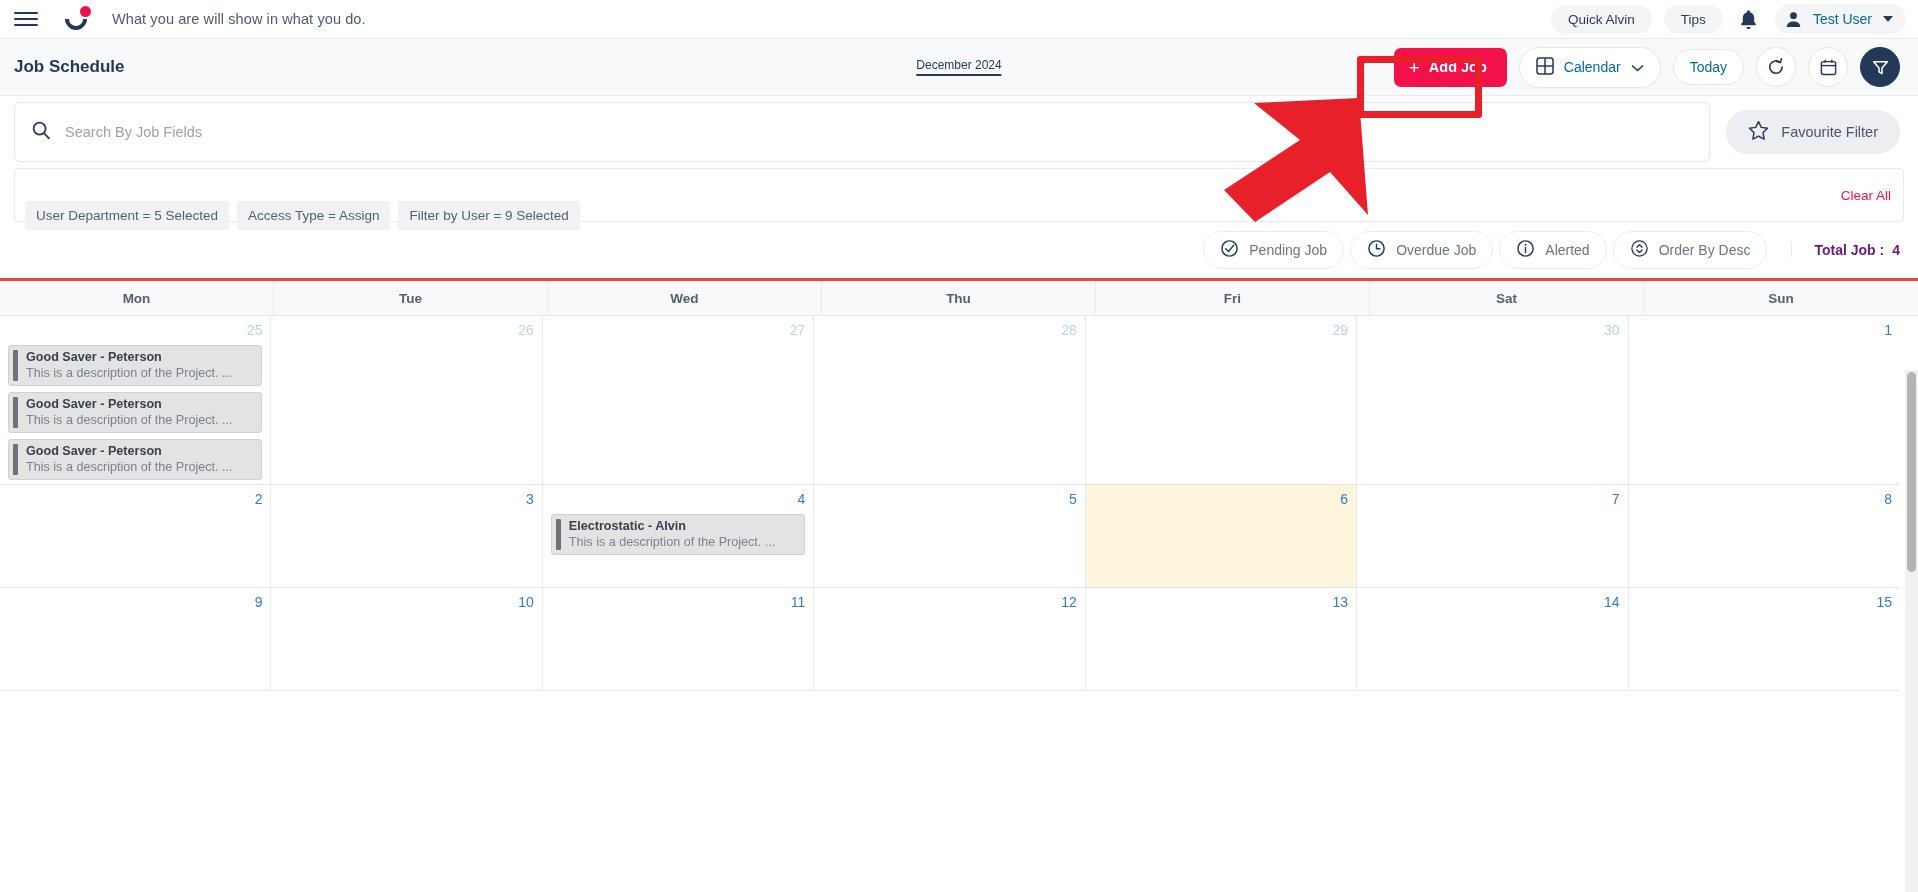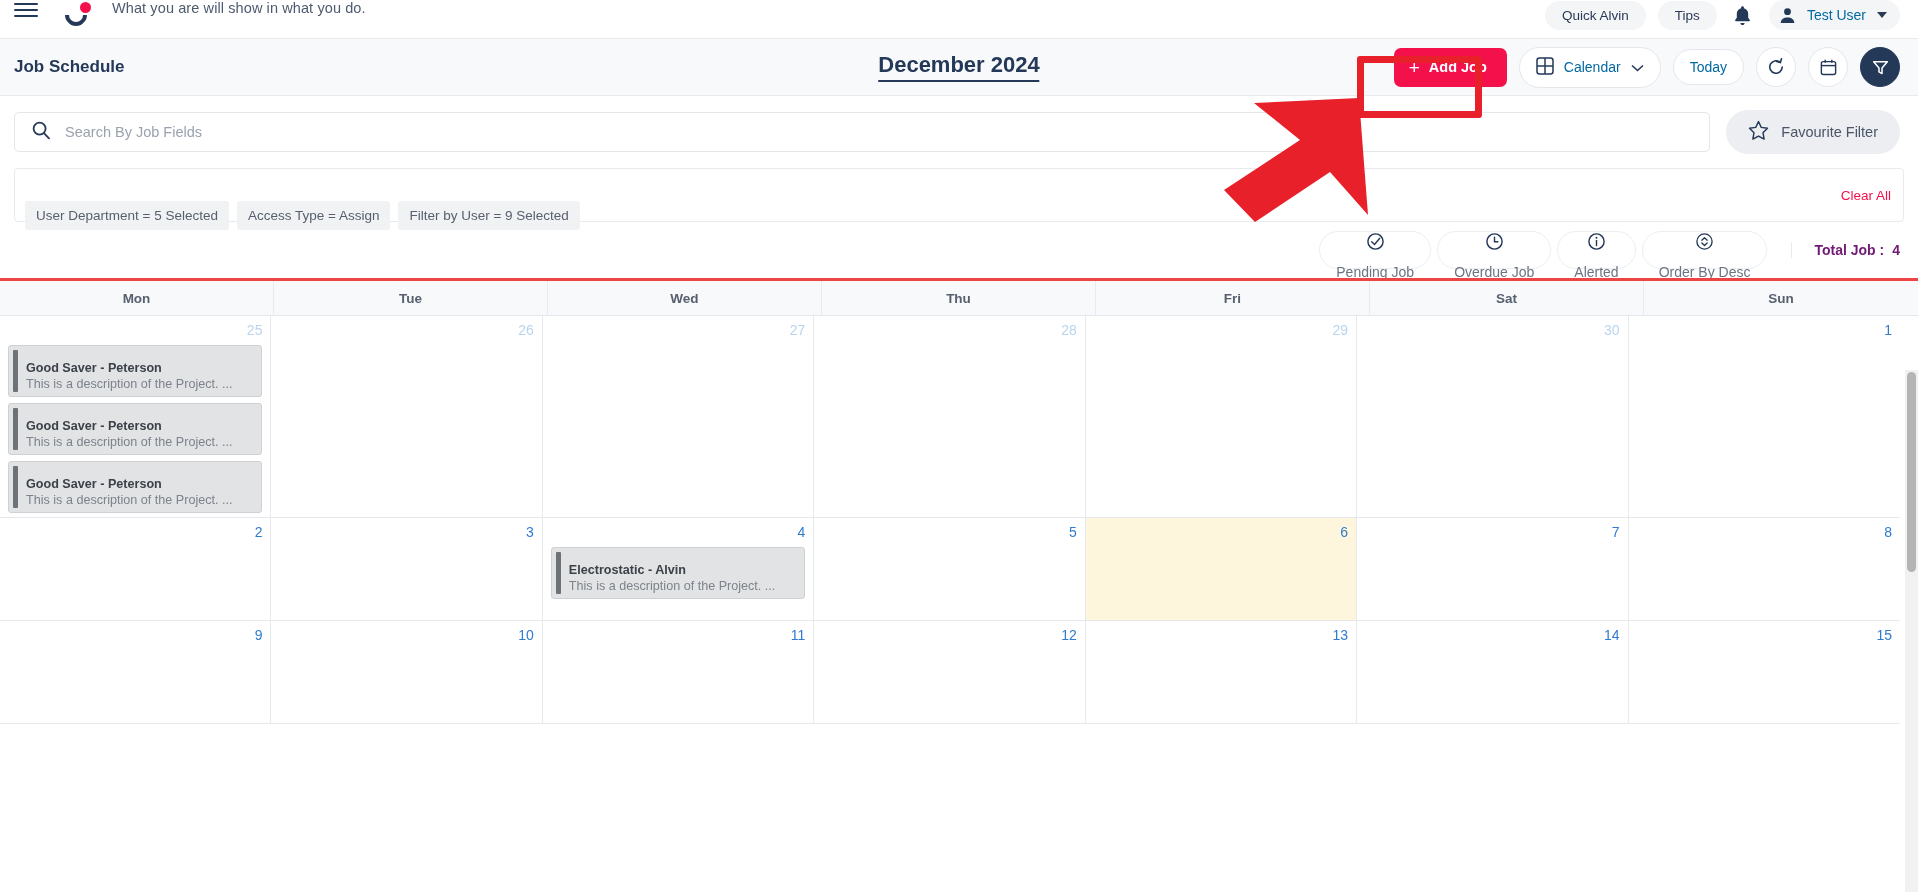--- a/index.html
+++ b/index.html
@@ -9,22 +9,22 @@
     background: #ffffff;
     overflow: hidden;
   }
   body { position: relative; }
 
   
   .topnav {
     height: 38px;
     background: #ffffff;
     display: flex;
-    align-items: flex-start;
-    padding: 0 18px 0 14px;
+    align-items: center;
+    padding: 0 12px 0 14px;
     position: relative;
     z-index: 5;
   }
   .hamburger { width: 26px; height: 20px; display: flex; flex-direction: column; justify-content: center; gap: 4px; cursor: pointer; margin-right: 22px; }
   .hamburger span { display: block; height: 2.2px; width: 24px; background: #243858; border-radius: 2px; }
   .brand-logo { width: 30px; height: 30px; position: relative; margin-right: 20px; flex: none; }
   .brand-logo .arc {
     position: absolute; left: 3px; top: 4px;
     width: 22px; height: 22px; border-radius: 50%;
     border: 4.6px solid #243858;
@@ -49,21 +49,21 @@
   .page-header {
     height: 58px; background: #f8f9fb;
     border-top: 1px solid #e8eaee;
     border-bottom: 1px solid #e8eaee;
     display: flex; align-items: center; padding: 0 18px 0 14px;
     position: relative;
   }
   .page-title { font-size: 17px; font-weight: bold; color: #243858; }
   .month-label {
     position: absolute; left: 50%; transform: translateX(-50%);
-    font-size: 22px; font-weight: bold; color: #243858;
+    font-size: 12px; font-weight: normal; color: #243858;
     border-bottom: 2px solid #243858; padding-bottom: 2px; cursor: pointer; text-align: center;
   }
   .header-actions { margin-left: auto; display: flex; align-items: center; gap: 12px; }
   .btn-add-job {
     background: #f4114b; color: #fff; border: none; border-radius: 7px;
     padding: 10px 20px 10px 15px; font-size: 14.5px; font-weight: bold;
     display: flex; align-items: center; gap: 9px; cursor: pointer;
   }
   .plus-g { font-size: 19px; font-weight: normal; line-height: 1; }
   .btn-outline {
@@ -73,21 +73,21 @@
   }
   .icon-round {
     width: 40px; height: 40px; border-radius: 50%; background: #fff;
     border: 1px solid #e3e6eb; display: flex; align-items: center; justify-content: center; cursor: pointer;
   }
   .icon-round.dark { background: #243858; border-color: #243858; }
 
   
   .search-row { height: 72px; display: flex; align-items: center; padding: 0 18px 0 14px; gap: 16px; background: #fff; }
   .search-box {
-    flex: 1; height: 40px; border: 1px solid #e3e6eb; border-radius: 5px;
+    flex: 1; height: 60px; border: 1px solid #e3e6eb; border-radius: 5px;
     display: flex; align-items: center; padding: 0 16px; gap: 14px;
   }
   .search-input { border: none; outline: none; flex: 1; font-size: 14.5px; color: #2b3a55; font-family: inherit; background: transparent; }
   .search-input::placeholder { color: #9aa2ae; }
   .fav-filter {
     background: #eceef1; border-radius: 999px; height: 44px; padding: 8px 22px;
     display: flex; align-items: center; gap: 12px; font-size: 14.5px; color: #4a5568; cursor: pointer;
   }
 
   
@@ -99,21 +99,21 @@
     background: #f1f2f4; border-radius: 3px; padding: 7px 11px;
     font-size: 13.5px; color: #57606e; cursor: pointer; white-space: nowrap; margin-top: 40px;
   }
   .clear-all { margin-left: auto; color: #f4114b; font-size: 13.5px; cursor: pointer; }
 
   
   .status-row { height: 56px; display: flex; align-items: center; justify-content: flex-end; padding: 0 18px 0 14px; gap: 6px; background: #fff; }
   .status-pill {
     border: 1px solid #eceef1; border-radius: 999px; height: 38px;
     padding: 0 16px; display: flex; align-items: center; gap: 10px;
-    font-size: 14px; color: #6b7482; cursor: pointer; white-space: nowrap; flex-direction: column;
+    font-size: 14px; color: #6b7482; cursor: pointer; white-space: nowrap;
   }
   .total-job { margin-left: 18px; padding-left: 22px; border-left: 1px solid #e8eaee; font-size: 14px; font-weight: bold; color: #701a75; white-space: nowrap; }
   .total-job .num { margin-left: 8px; }
 
   
   .cal-wrap { position: relative; height: 516px; }
   .weekdays { display: grid; grid-template-columns: repeat(7, 1fr); height: 38px; background: #f8f9fb; border-top: 3px solid #ef4444; border-bottom: 1px solid #e4e7ec; }
   .weekday { display: flex; align-items: center; justify-content: center; font-size: 13.5px; font-weight: bold; color: #57606e; border-right: 1px solid #e8eaee; }
   .weekday:last-child { border-right: none; }
   .cal-grid { width: 1900px; }
@@ -122,21 +122,21 @@
   .day-cell:last-child { border-right: none; }
   .day-cell.today { background: #fdf6dd; }
   .day-num { text-align: right; font-size: 14px; color: #2f7bd0; line-height: 1.2; margin-bottom: 6px; }
   .day-cell.other .day-num { color: #b9d4ee; }
   .events { display: flex; flex-direction: column; gap: 6px; }
   .event {
     background: #e2e3e4; border: 1px solid #cfd1d3; border-radius: 3px;
     display: flex; overflow: hidden; cursor: pointer;
   }
   .event-bar { width: 5px; background: #6d7278; flex: none; margin: 4px 0 4px 4px; border-radius: 1px; }
-  .event-body { padding: 15px 6px 5px 8px; overflow: hidden; }
+  .event-body { padding: 4px 6px 5px 8px; overflow: hidden; }
   .event-title { font-size: 12.6px; font-weight: bold; color: #3b4148; white-space: nowrap; overflow: hidden; text-overflow: ellipsis; }
   .event-desc { font-size: 12.6px; color: #7c838c; margin-top: 2px; white-space: nowrap; overflow: hidden; text-overflow: ellipsis; }
 
   
   .vscroll { position: absolute; right: 0; top: 370px; width: 13px; height: 522px; background: #f1f1f1; z-index: 6; }
   .vscroll .thumb { position: absolute; top: 2px; left: 2px; width: 9px; height: 200px; background: #b4b4b4; border-radius: 5px; }
 
   
   .annot { position: absolute; left: 0; top: 0; width: 1918px; height: 892px; pointer-events: none; z-index: 20; }
   .annot-box { position: absolute; border: 7px solid #e8202a; border-radius: 3px; }

